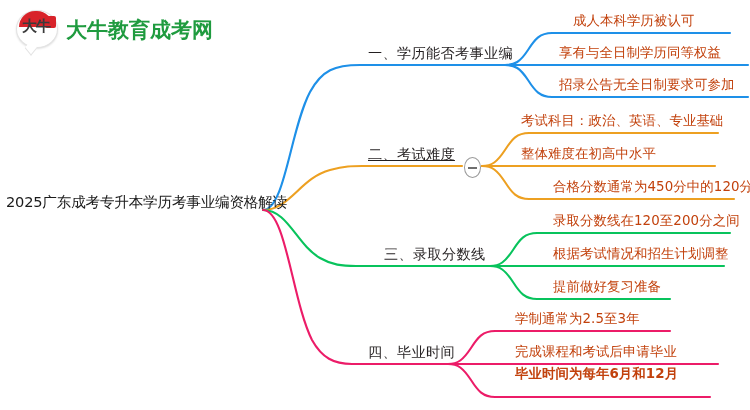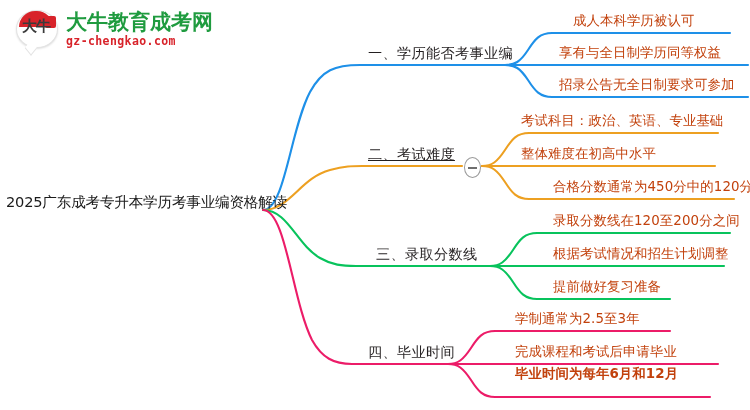--- a/index.html
+++ b/index.html
@@ -81,21 +81,20 @@
 
   <div class="logo-wrap">
     <div class="logo-mark">
       <div class="logo-bubble"></div>
       <div class="logo-cap"></div>
       <div class="logo-cap-dot"></div>
       <div class="logo-cn">大牛</div>
     </div>
     <div class="logo-text">
       <div class="logo-title">大牛教育成考网</div>
-      <div class="logo-sub">gz-chengkao.com</div>
     </div>
   </div>
 
   <svg id="links" viewBox="0 0 750 410">
     <g fill="none" stroke-width="2.1" stroke-linecap="round">
 
       <g stroke="#1e90e8">
 
         <path d="M263,210 C285,210 290,130 310,92 C322,70 335,65 360,65"></path>
 
@@ -152,21 +151,21 @@
   <div class="node branch-node" style="left:368px;top:44px;">一、学历能否考事业编</div>
   <div class="node leaf-node" style="left:573px;top:12px;">成人本科学历被认可</div>
   <div class="node leaf-node" style="left:559px;top:44px;">享有与全日制学历同等权益</div>
   <div class="node leaf-node" style="left:559px;top:76px;">招录公告无全日制要求可参加</div>
 
   <div class="node branch-node" style="left:368px;top:145px;text-decoration:underline;">二、考试难度</div>
   <div class="node leaf-node" style="left:521px;top:112px;">考试科目：政治、英语、专业基础</div>
   <div class="node leaf-node" style="left:521px;top:145px;">整体难度在初高中水平</div>
   <div class="node leaf-node" style="left:521px;top:178px;margin-left:32px;">合格分数通常为450分中的120分</div>
 
-  <div class="node branch-node" style="left:376px;top:245px;">三、录取分数线</div>
+  <div class="node branch-node" style="left:384px;top:245px;">三、录取分数线</div>
   <div class="node leaf-node" style="left:553px;top:212px;">录取分数线在120至200分之间</div>
   <div class="node leaf-node" style="left:553px;top:245px;">根据考试情况和招生计划调整</div>
   <div class="node leaf-node" style="left:553px;top:278px;">提前做好复习准备</div>
 
   <div class="node branch-node" style="left:368px;top:343px;">四、毕业时间</div>
   <div class="node leaf-node" style="left:515px;top:310px;">学制通常为2.5至3年</div>
   <div class="node leaf-node" style="left:515px;top:343px;">完成课程和考试后申请毕业</div>
   <div class="node leaf-node" style="left:515px;top:365px;font-weight:bold;">毕业时间为每年6月和12月</div>
 
 </div>

